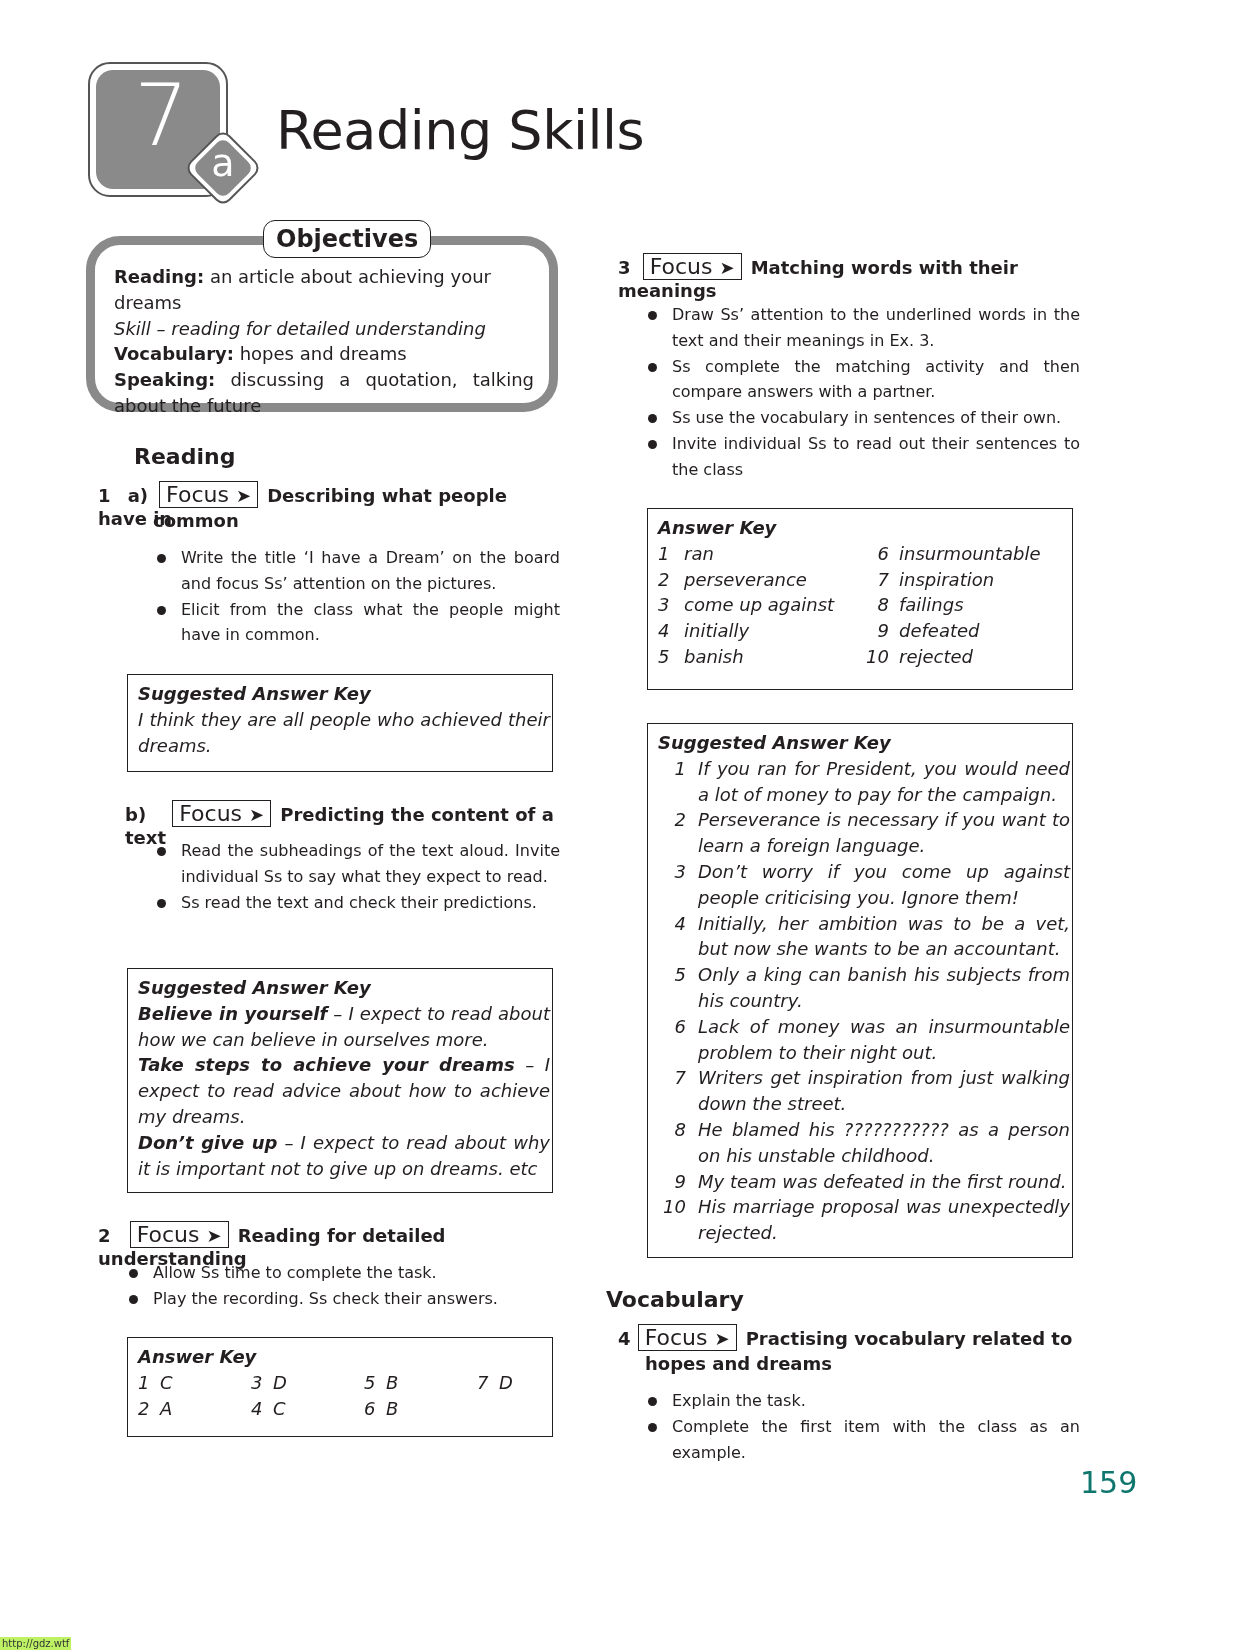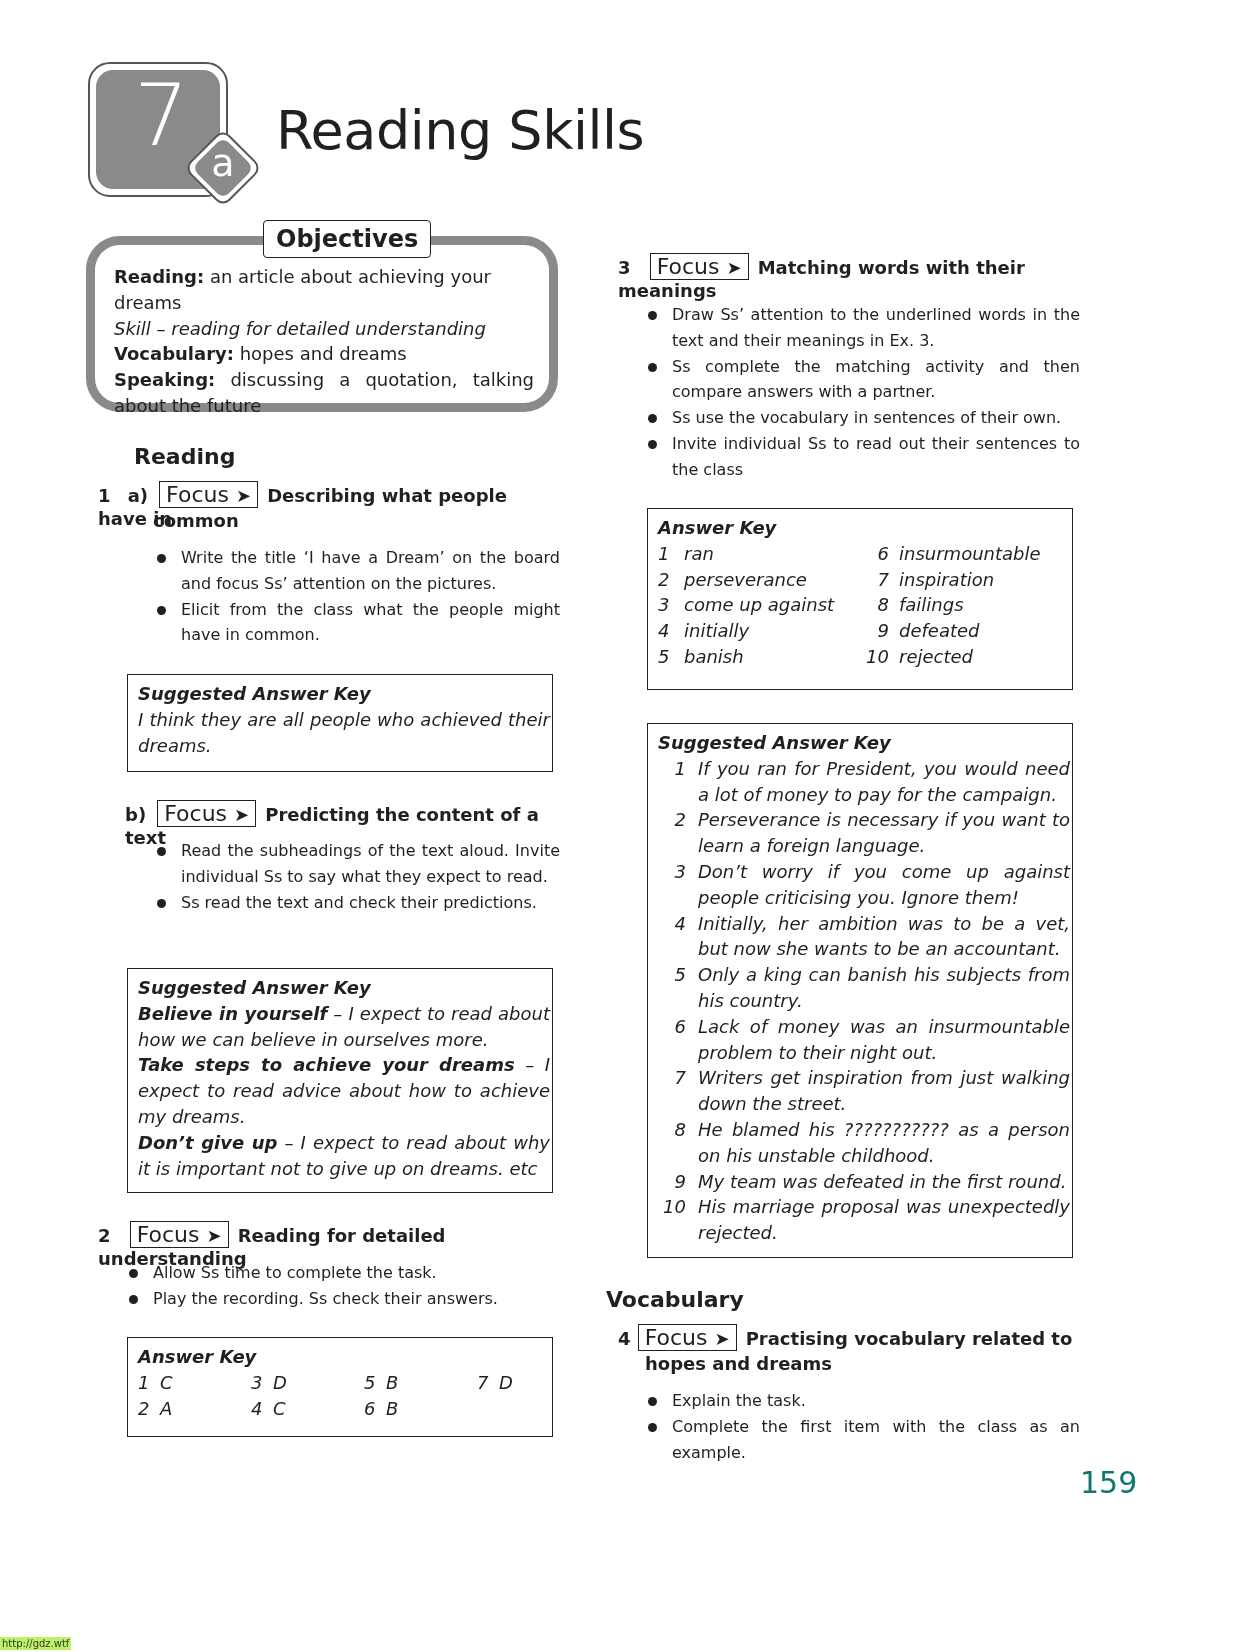--- a/index.html
+++ b/index.html
@@ -13,21 +13,21 @@
   .unit-badge-inner { position: absolute; left: 6px; top: 6px; right: 6px; bottom: 6px; background: #8a8a8a; border-radius: 17px; }
   .unit-num { position: absolute; left: 38px; top: 2px; font-family: "DejaVu Sans", sans-serif; font-size: 86px; color: #fff; font-weight: 300; line-height: 1; }
   .lesson-diamond { left: 187px; top: 132px; width: 72px; height: 72px; }
   .lesson-diamond .outer { position: absolute; left: 8px; top: 8px; width: 56px; height: 56px; border: 2px solid #555; border-radius: 10px; background: #fff; transform: rotate(45deg); }
   .lesson-diamond .inner { position: absolute; left: 14px; top: 14px; width: 44px; height: 44px; border-radius: 8px; background: #8a8a8a; transform: rotate(45deg); }
   .lesson-letter { position: absolute; left: 0; top: 12px; width: 72px; text-align: center; color: #fff; font-size: 38px; line-height: 1; }
   .page-title { left: 276px; top: 104px; font-size: 54px; color: #231f20; letter-spacing: -0.5px; line-height: 1; }
 
   
   .objectives { left: 86px; top: 236px; width: 472px; height: 176px; border: 9px solid #8a8a8a; border-radius: 34px; }
-  .objectives-label { left: 263px; top: 220px; height: 38px; padding: 0 12px; border: 1.5px solid #231f20; border-radius: 4px; background: #fff; font-size: 24px; font-weight: bold; line-height: 36px; }
+  .objectives-label { left: 263px; top: 220px; height: 38px; padding: 0 12px; border: 1.5px solid #231f20; border-radius: 12px; background: #fff; font-size: 24px; font-weight: bold; line-height: 36px; }
   .obj-lines { left: 114px; top: 264px; width: 420px; font-size: 18px; line-height: 25.8px; }
   .obj-lines b { font-weight: bold; }
   .obj-lines i { font-style: italic; }
 
   
   .section-heading { font-size: 22px; font-weight: bold; }
   .ex-num { font-size: 18px; font-weight: bold; }
   .focus-box { display: inline-block; border: 1.3px solid #231f20; padding: 0 6px; height: 27px; line-height: 25px; font-size: 22px; font-weight: normal; }
   .focus-arrow { font-size: 18px; }
   .focus-title { font-size: 18px; font-weight: bold; }
@@ -90,21 +90,21 @@
   <li>Write the title ‘I have a Dream’ on the board and focus Ss’ attention on the pictures.</li>
   <li>Elicit from the class what the people might have in common.</li>
 </ul>
 <div class="abs keybox" style="left:127px; top:674px; width:426px; height:98px;">
   <div class="keybox-title">Suggested Answer Key</div>
   <div class="j">I think they are all people who achieved their dreams.</div>
 </div>
 
 <div class="abs" style="left:125px; top:800px; width:440px;">
   <span class="ex-num">b)</span>
-  <span class="focus-box" style="margin-left:6px;"><span>Focus</span> <span class="focus-arrow">➤</span></span>
+  <span class="focus-box" style="margin-left:21px;"><span>Focus</span> <span class="focus-arrow">➤</span></span>
   <span class="focus-title" style="margin-left:4px;">Predicting the content of a text</span>
 </div>
 <ul class="abs bullets" style="left:155px; top:838px; width:405px;">
   <li>Read the subheadings of the text aloud. Invite individual Ss to say what they expect to read.</li>
   <li>Ss read the text and check their predictions.</li>
 </ul>
 <div class="abs keybox" style="left:127px; top:968px; width:426px; height:225px;">
   <div class="keybox-title">Suggested Answer Key</div>
   <div class="j"><b>Believe in yourself</b><span> – I expect to read about how we can believe in ourselves more.</span></div>
   <div class="j"><b>Take steps to achieve your dreams</b><span> – I expect to read advice about how to achieve my dreams.</span></div>
@@ -128,21 +128,21 @@
     <div class="ak-cell"><span class="n">5</span><span>B</span></div>
     <div class="ak-cell"><span class="n">7</span><span>D</span></div>
     <div class="ak-cell"><span class="n">2</span><span>A</span></div>
     <div class="ak-cell"><span class="n">4</span><span>C</span></div>
     <div class="ak-cell"><span class="n">6</span><span>B</span></div>
   </div>
 </div>
 
 <div class="abs" style="left:618px; top:253px; width:470px;">
   <span class="ex-num">3</span>
-  <span class="focus-box" style="margin-left:14px;text-align:right;"><span>Focus</span> <span class="focus-arrow">➤</span></span>
+  <span class="focus-box" style="margin-left:7px;text-align:right;"><span>Focus</span> <span class="focus-arrow">➤</span></span>
   <span class="focus-title" style="margin-left:4px;">Matching words with their meanings</span>
 </div>
 <ul class="abs bullets" style="left:646px; top:302px; width:434px;">
   <li>Draw Ss’ attention to the underlined words in the text and their meanings in Ex. 3.</li>
   <li>Ss complete the matching activity and then compare answers with a partner.</li>
   <li>Ss use the vocabulary in sentences of their own.</li>
   <li>Invite individual Ss to read out their sentences to the class</li>
 </ul>
 
 <div class="abs keybox" style="left:647px; top:508px; width:426px; height:182px;">

